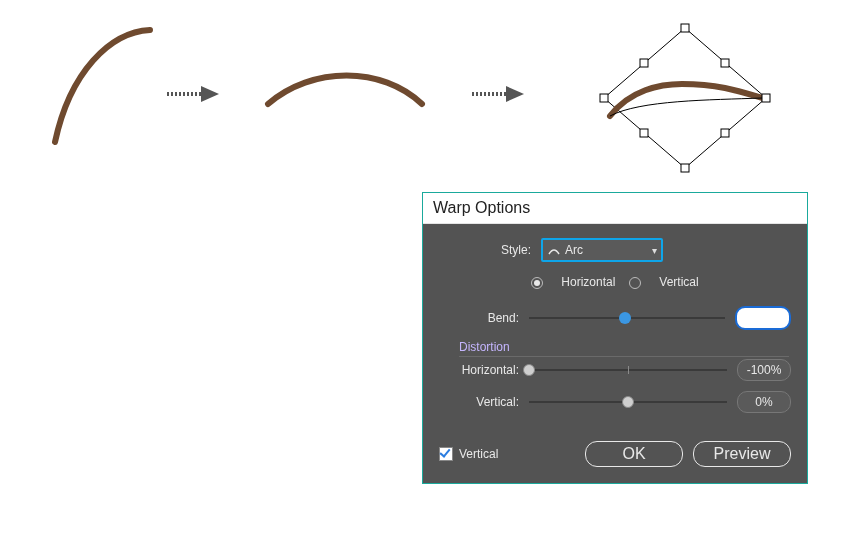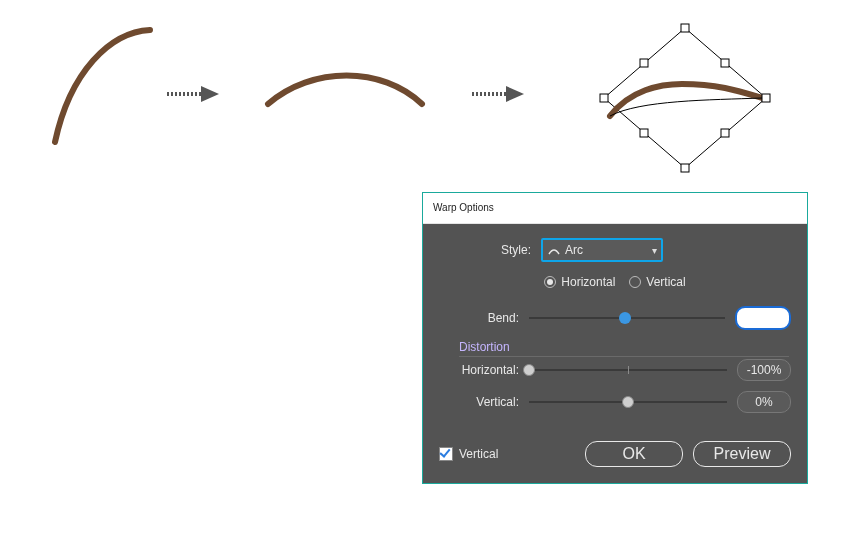--- a/index.html
+++ b/index.html
@@ -27,21 +27,21 @@
     top: 192px;
     width: 384px;
     background: #ffffff;
     border: 1px solid #1aa99c;
     box-shadow: 0 0 0 rgba(0,0,0,0);
   }
   .dialog-title {
     height: 30px;
     line-height: 30px;
     padding: 0 10px;
-    font-size: 10px;
+    font-size: 16px;
     color: #222;
     border-bottom: 1px solid #e5e5e5;
     background: #ffffff;
   }
   .dialog-body {
     background: #535353;
     color: #e8e8e8;
     padding: 14px 16px 16px 16px;
   }
   .row {
@@ -65,21 +65,21 @@
     height: 20px;
     padding: 0 4px;
     width: 110px;
     justify-content: space-between;
     color: #e8e8e8;
   }
   .select .sel-left { display:flex; align-items:center; gap:4px; }
   .chev { font-size: 10px; color: #ddd; }
   .radios { display:flex; gap:14px; align-items:center; }
   .radio {
-    display:flex; align-items:center; gap:5px;
+    display:flex; align-items:flex-end; gap:18px;
   }
   .radio-dot {
     width:12px; height:12px; border-radius:50%;
     border:1px solid #bbb; position:relative;
     box-sizing: border-box;
   }
   .radio-dot.on::after{
     content:""; position:absolute; left:2px; top:2px; width:6px; height:6px;
     border-radius:50%; background:#e8e8e8;
   }

